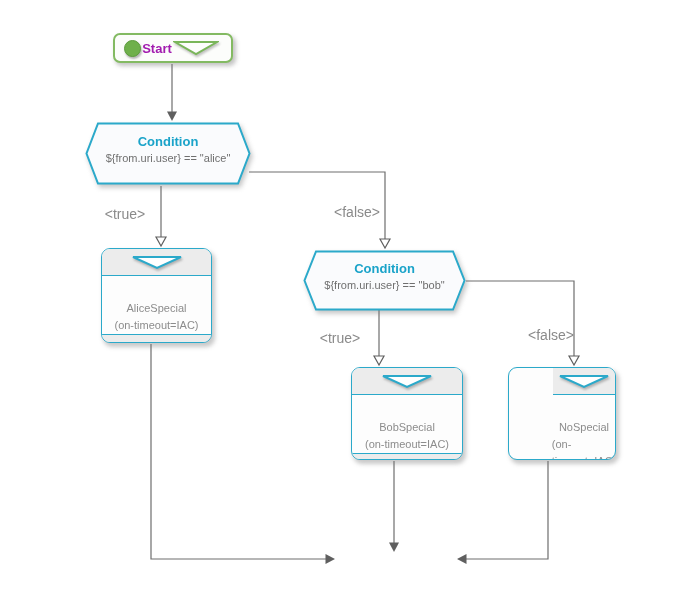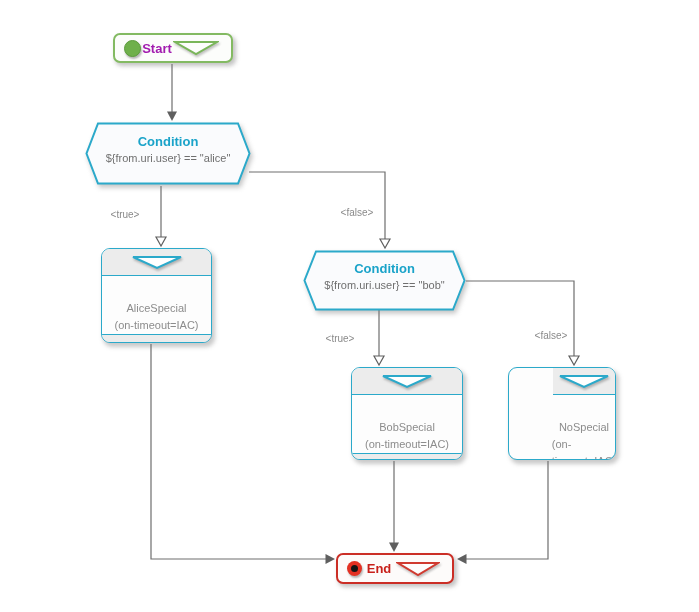--- a/index.html
+++ b/index.html
@@ -48,21 +48,21 @@
   .task-band.top{border-bottom:1.6px solid #2ba9ca;}
   .task-band.bottom{border-top:1.6px solid #2ba9ca;}
   .task-mid{flex:1;display:flex;flex-direction:column;align-items:center;justify-content:center;
             line-height:1.55;margin-top:24px;}
   .task-name,.task-params{font-size:11px;color:#8c8c8c;}
   .task-tri{filter:drop-shadow(1px 2px 1px rgba(120,120,120,.5));}
   .task-tri polygon{fill:#ffffff;stroke:#2ba9ca;stroke-width:2;}
 
   
   .edge-label{position:absolute;transform:translate(-50%,-50%);
-              font-size:10px;color:#8a8a8a;white-space:nowrap;}
+              font-size:14px;color:#8a8a8a;white-space:nowrap;}
 </style>
 </head>
 <body>
 
 <div class="canvas">
 
   <svg class="edges-layer" viewBox="0 0 699 612" xmlns="http://www.w3.org/2000/svg">
     <g>
       <path d="M172,64 L172,112"></path>
       <polygon class="arrow-filled" points="172,121 167,111.5 177,111.5"></polygon>
@@ -174,23 +174,14 @@
       <span class="task-name">NoSpecial</span>
       <span class="task-params">(on-timeout=IAC)</span>
     </div>
     <div class="task-band bottom">
       <svg class="task-tri" width="52" height="15" viewBox="0 0 52 15">
         <polygon points="2,2 50,2 26,13"></polygon>
       </svg>
     </div>
   </div>
 
-  <div class="node capsule end-node" style="left:336px;top:553px;width:118px;height:31px;">
-    <span class="dot-red">
-      <span class="dot-red-inner"></span>
-    </span>
-    <span class="end-label">End</span>
-    <svg class="cap-tri tri-red" width="44" height="16" viewBox="0 0 44 16">
-      <polygon points="2,2 42,2 22,14"></polygon>
-    </svg>
-  </div>
 
 </div>
 
 </body></html>

